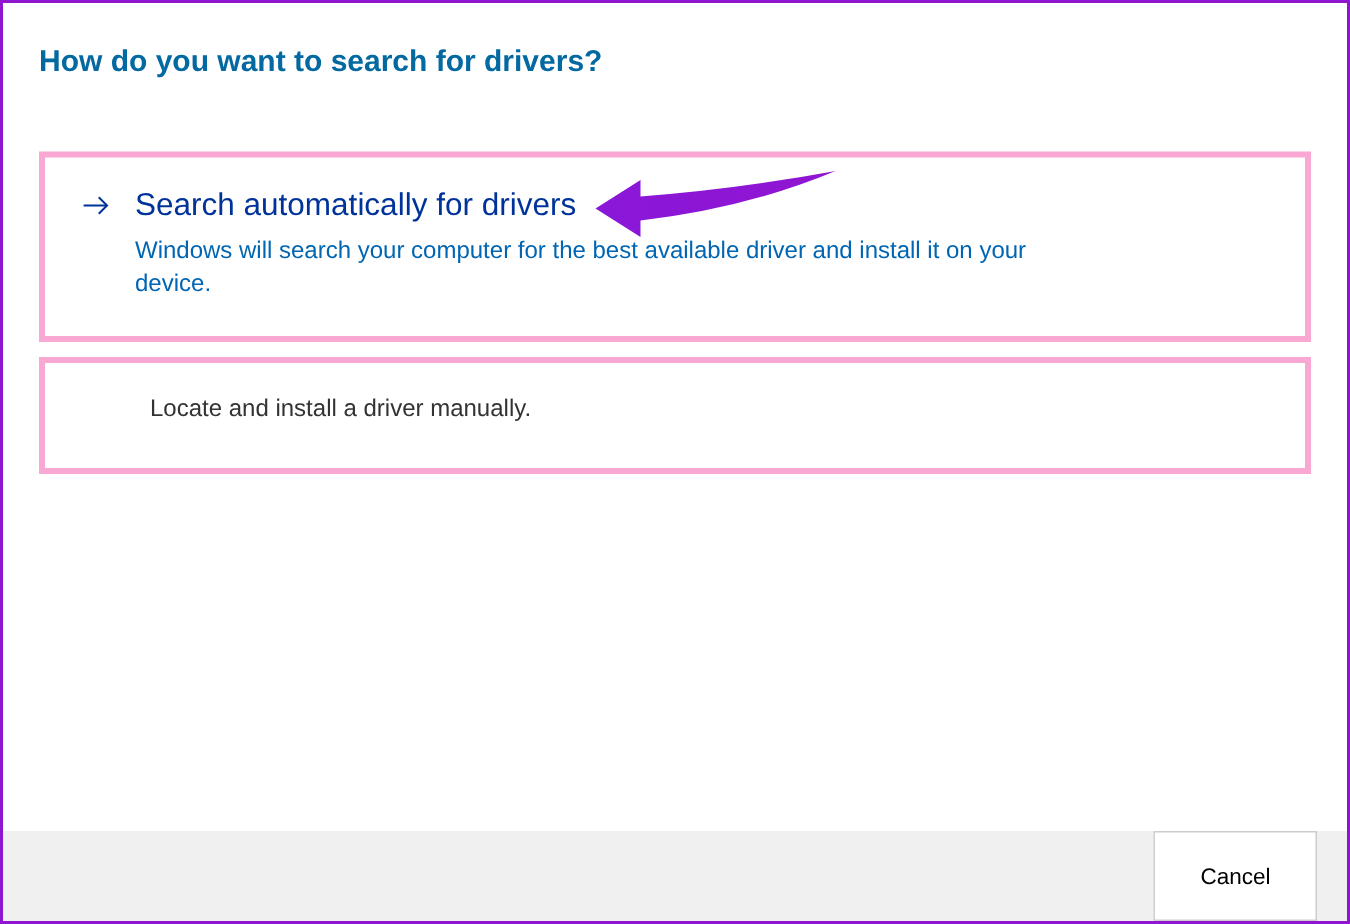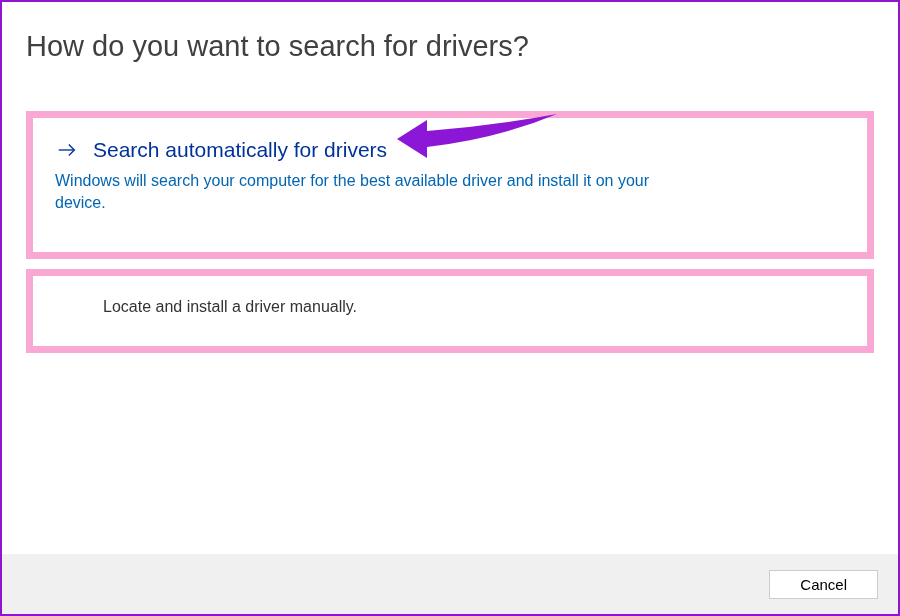--- a/index.html
+++ b/index.html
@@ -12,28 +12,28 @@
       background: #fff;
       width: 900px;
       height: 616px;
       position: relative;
       border: 2px solid #9015d1;
     }
     .content {
       padding: 28px 24px 0 24px;
     }
     .page-title {
-      font-size: 29px;
-      font-weight: 400;
-      color: #404040;
+      font-size: 20px;
+      font-weight: 700;
+      color: #0369a1;
       margin-bottom: 48px;
     }
     .option-box {
-      border: 7px solid #f9a8d4;
-      padding: 20px 22px 37px 22px;
+      border: 4px solid #f9a8d4;
+      padding: 20px 22px 22px 22px;
       margin-bottom: 10px;
       cursor: pointer;
       position: relative;
     }
     .option-header {
       display: flex;
       align-items: center;
       gap: 14px;
       margin-bottom: 8px;
     }
@@ -50,20 +50,21 @@
       height: 22px;
     }
     .option-title {
       font-size: 21px;
       font-weight: 400;
       color: #003399;
     }
     .option-desc {
       font-size: 16px;
       color: #0066b3;
+      margin-left: 38px;
       line-height: 1.4;
       max-width: 640px;
     }
     .option-desc-dark {
       font-size: 16px;
       color: #333;
       margin-left: 48px;
       line-height: 1.4;
     }
     .annotation-arrow {
@@ -74,21 +75,20 @@
       z-index: 10;
     }
     .footer {
       position: absolute;
       bottom: 0;
       left: 0;
       right: 0;
       height: 60px;
       background: #f0f0f0;
       display: flex;
-      align-items: center;
       justify-content: flex-end;
       padding-right: 20px;
     }
     .cancel-btn {
       background: #fff;
       border: 1px solid #ccc;
       padding: 5px 30px;
       font-size: 15px;
       font-family: inherit;
       color: #000;

